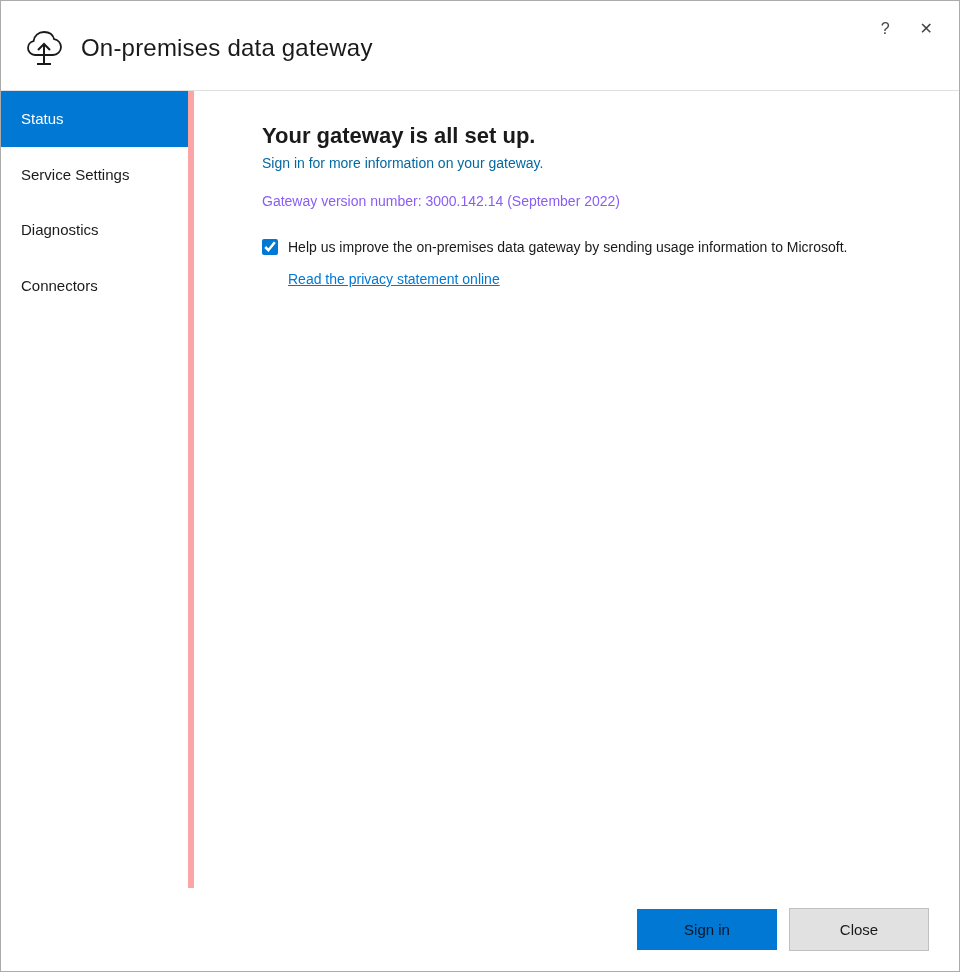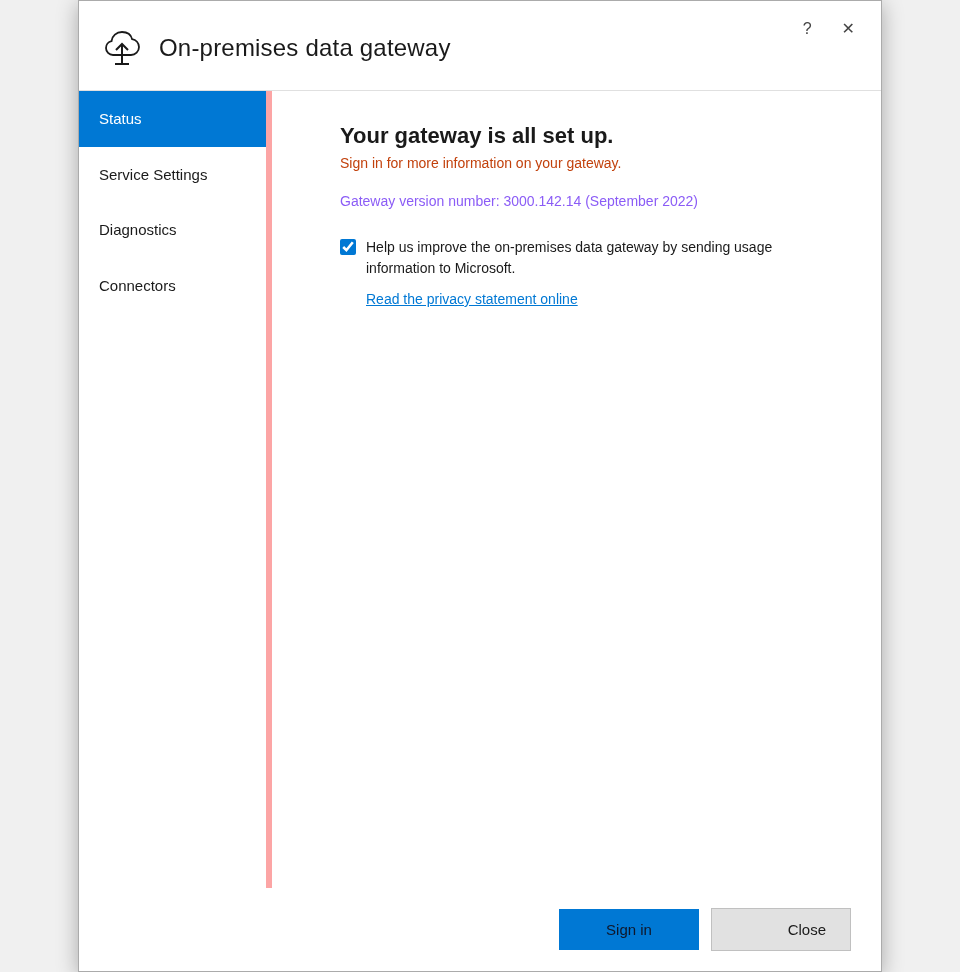--- a/index.html
+++ b/index.html
@@ -11,21 +11,21 @@
     body {
       background: #f0f0f0;
       display: flex;
       justify-content: center;
       align-items: center;
       min-height: 100vh;
       font-family: 'Segoe UI', Arial, sans-serif;
     }
 
     .window {
-      width: 804px;
+      width: 960px;
       height: 972px;
       background: #ffffff;
       border: 1px solid #ababab;
       box-shadow: 0 4px 20px rgba(0,0,0,0.3);
       display: flex;
       flex-direction: column;
       position: relative;
     }
 
     .title-bar {
@@ -112,21 +112,21 @@
 
     .status-title {
       font-size: 22px;
       font-weight: 600;
       color: #1a1a1a;
       margin-bottom: 6px;
     }
 
     .status-subtitle {
       font-size: 14px;
-      color: #c2410c;
+      color: #0369a1;
       margin-bottom: 22px;
     }
 
     .version-text {
       font-size: 14px;
       color: #8b5cf6;
       margin-bottom: 28px;
     }
 
     .checkbox-row {
@@ -184,21 +184,20 @@
 
     .btn-close {
       background: #e1e1e1;
       color: #1a1a1a;
       border: 1px solid #c0c0c0;
       padding: 12px 24px;
       font-size: 15px;
       font-weight: 400;
       cursor: pointer;
       min-width: 140px;
-      text-align: right;
     }
 
     .spacer {
       flex: 1;
     }
   </style>
 </head>
 <body>
 
 <div class="window">

